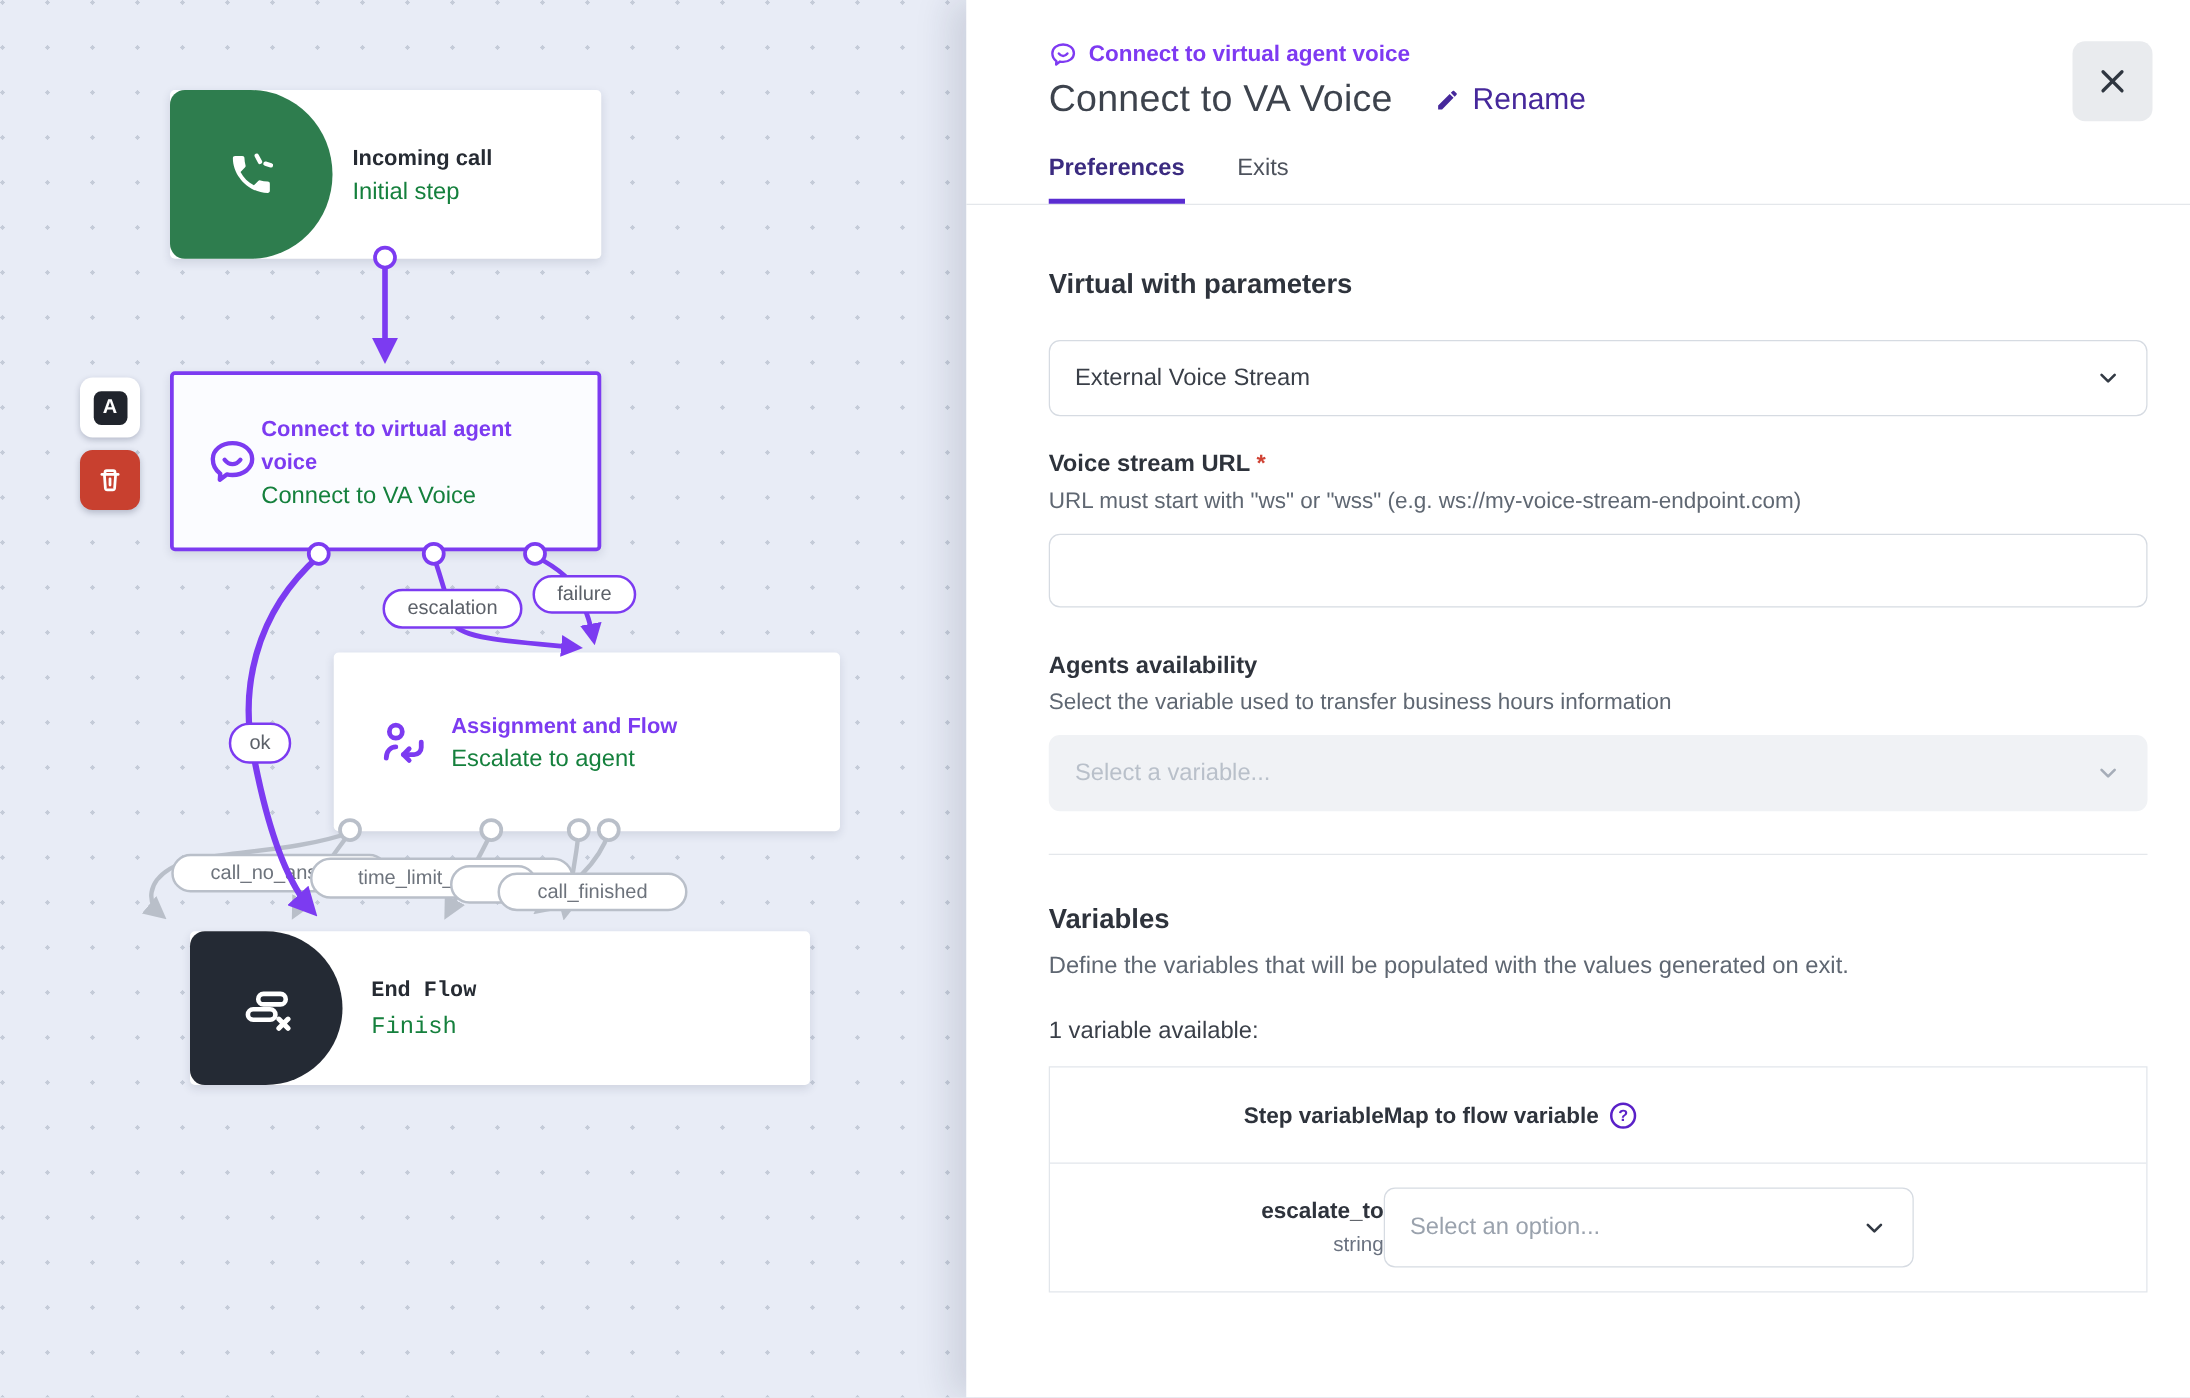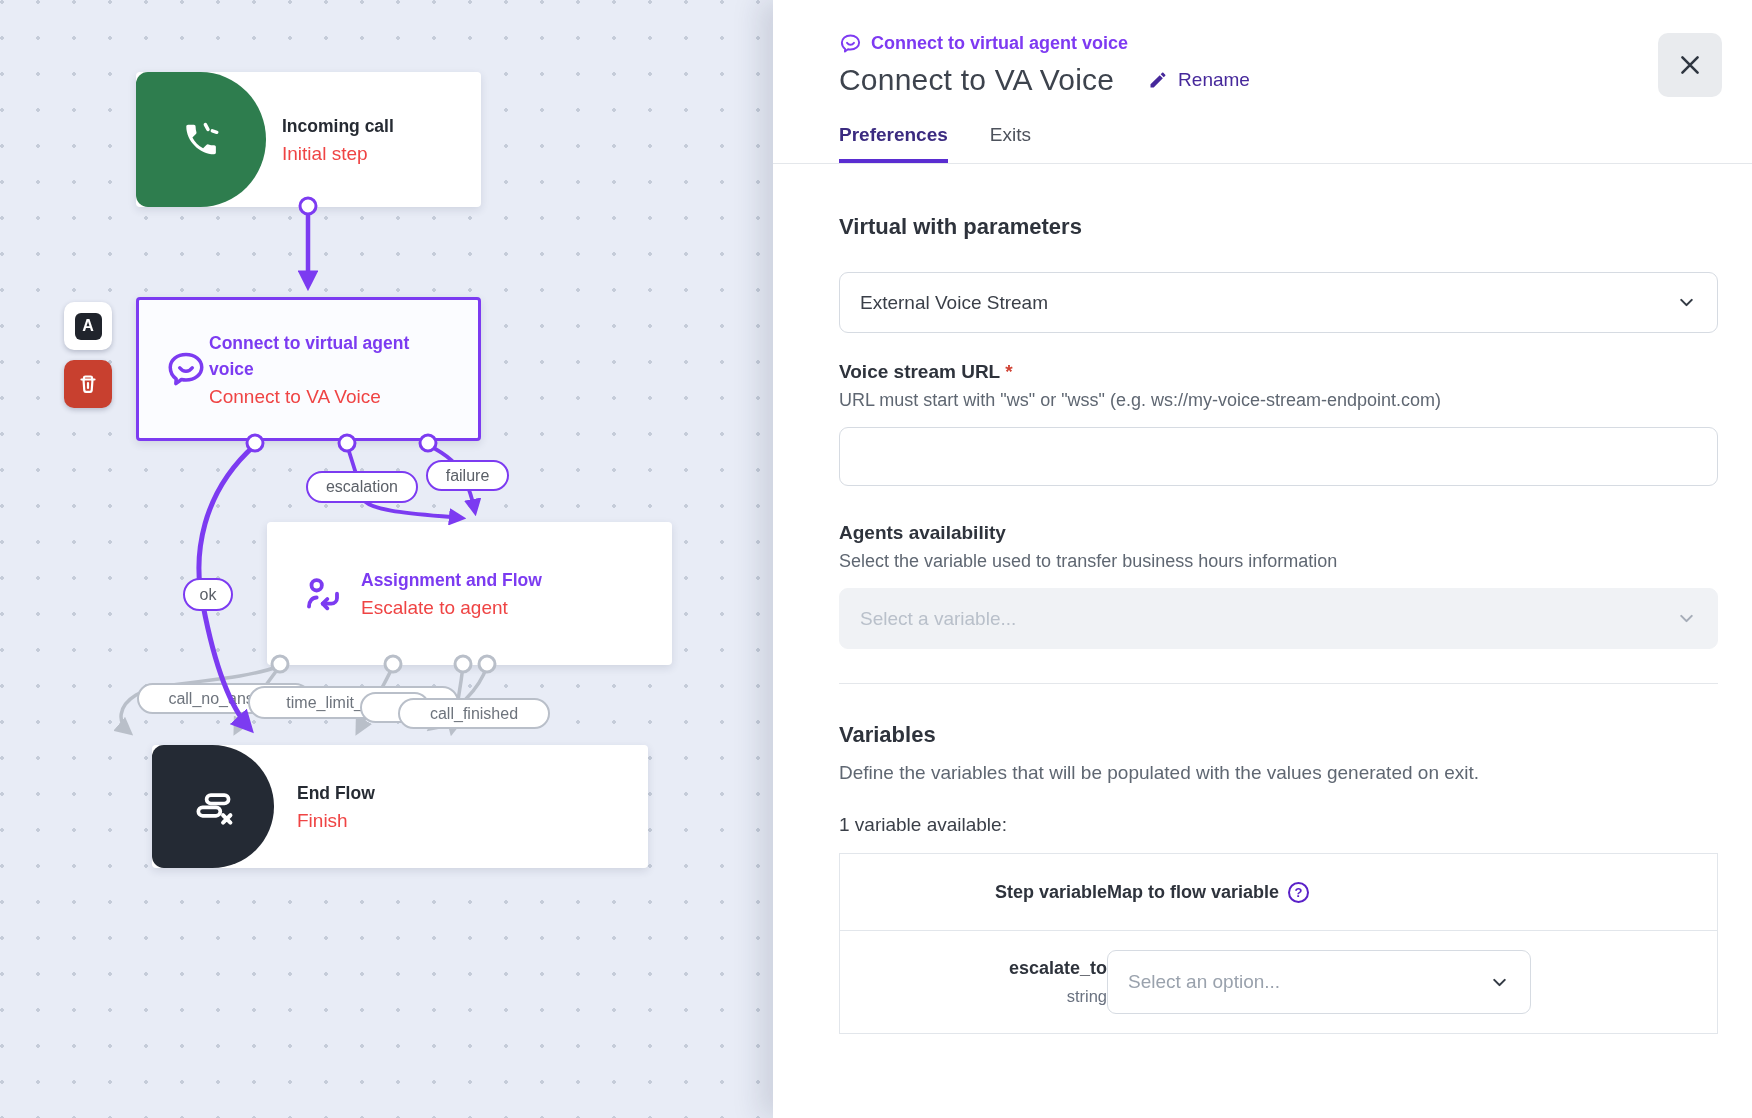--- a/index.html
+++ b/index.html
@@ -13,39 +13,39 @@
     background-image:radial-gradient(circle,#c5ccd9 1.7px,transparent 1.8px);
     background-size:36px 36px;background-position:20px 20px;}
   svg.edges{position:absolute;left:0;top:0;pointer-events:none;}
   .z1{z-index:1}.z2{z-index:2}.z3{z-index:3}.z4{z-index:4}.z5{z-index:5}
 
   .node{position:absolute;background:#fff;border-radius:4px;
         box-shadow:0 3px 8px rgba(30,40,70,.12);display:flex;align-items:center;}
   .node-text{display:flex;flex-direction:column;justify-content:center;}
   .node-title{font-size:17.5px;font-weight:700;line-height:26px;color:#262b33;}
   .node-title.purple{color:#7c3bf1;}
-  .node-sub{font-size:19px;color:#ef4444;margin-top:3px;line-height:24px;}
+  .node-sub{font-size:19px;color:#15803d;margin-top:3px;line-height:24px;}
 
   .blob{position:absolute;left:0;top:0;bottom:0;display:flex;align-items:center;justify-content:center;}
   .blob-green{width:130px;background:#2e7d4e;border-radius:12px 66px 66px 12px/12px 68px 68px 12px;}
   .blob-dark{width:122px;background:#242a34;border-radius:12px 62px 62px 12px/12px 62px 62px 12px;}
 
   .node-start{left:136px;top:72px;width:345px;height:135px;}
   .node-start .node-text{padding-left:146px;}
 
   .node-selected{left:136px;top:297px;width:345px;height:144px;
      background:#fbfcff;border:3.5px solid #7c3bf1;}
   .node-selected .icon-wrap{position:absolute;left:26px;top:0;bottom:0;display:flex;align-items:center;}
   .node-selected .node-text{padding-left:70px;width:292px;}
 
   .node-assign{left:267px;top:522px;width:405px;height:143px;}
   .node-assign .icon-wrap{position:absolute;left:36px;top:0;bottom:0;display:flex;align-items:center;}
   .node-assign .node-text{padding-left:94px;}
 
-  .node-end{left:152px;top:745px;width:496px;height:123px;}
+  .node-end{left:152px;top:745px;width:496px;height:123px;font-family:Liberation Mono, monospace;}
   .node-end .node-text{padding-left:145px;}
 
   .side-btn{position:absolute;width:48px;height:48px;border-radius:10px;
     display:flex;align-items:center;justify-content:center;box-shadow:0 2px 5px rgba(30,40,70,.25);}
   .btn-assignA{left:64px;top:302px;background:#fff;}
   .btn-assignA .a-chip{width:27px;height:27px;background:#20242c;border-radius:6px;color:#fff;
      font-size:16px;font-weight:700;display:flex;align-items:center;justify-content:center;}
   .btn-delete{left:64px;top:360px;background:#c8402f;}
 
   .pill{position:absolute;background:#fff;border-radius:999px;display:flex;align-items:center;
@@ -55,21 +55,21 @@
 
   
   .panel{position:absolute;left:773px;top:0;width:979px;height:1118px;background:#fff;
          box-shadow:-14px 0 26px rgba(30,40,70,.13);z-index:10;}
   .pad{padding-left:66px;padding-right:34px;}
   .type-row{display:flex;align-items:center;gap:9px;padding-top:32px;}
   .type-row span{font-size:18px;font-weight:700;color:#7e3af2;}
   .title-row{display:flex;align-items:center;margin-top:8px;}
   .panel-title{font-size:30px;font-weight:500;color:#3d434d;letter-spacing:.2px;}
   .rename{display:flex;align-items:center;gap:10px;margin-left:34px;cursor:pointer;}
-  .rename span{font-size:19px;font-weight:500;color:#46289b;}
+  .rename span{font-size:24px;font-weight:500;color:#46289b;}
   .close-btn{position:absolute;right:30px;top:33px;width:64px;height:64px;border-radius:10px;
      background:#e9ebee;display:flex;align-items:center;justify-content:center;cursor:pointer;}
   .tabs-wrap{border-bottom:1.5px solid #e4e7eb;margin-top:27px;}
   .tabs{display:flex;gap:42px;}
   .tab{font-size:19px;color:#4d525c;padding-bottom:13px;cursor:pointer;}
   .tab.active{font-weight:700;color:#3b2b80;border-bottom:4px solid #5a2dd1;}
 
   .h2{font-size:22px;font-weight:700;color:#2e333c;}
   .field{border:1.5px solid #d6dbe2;border-radius:9px;display:flex;align-items:center;
          padding:15px 20px;background:#fff;}

